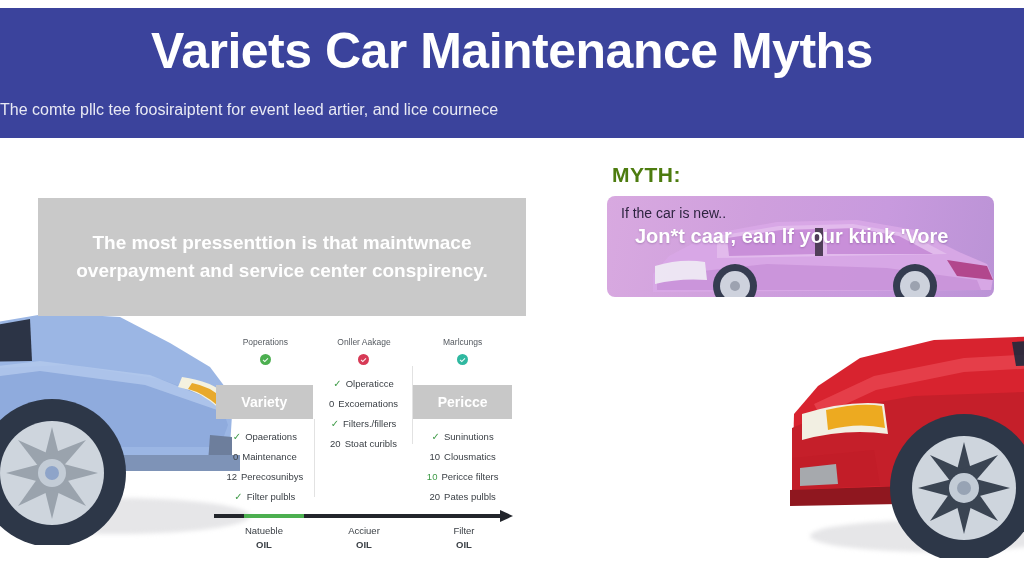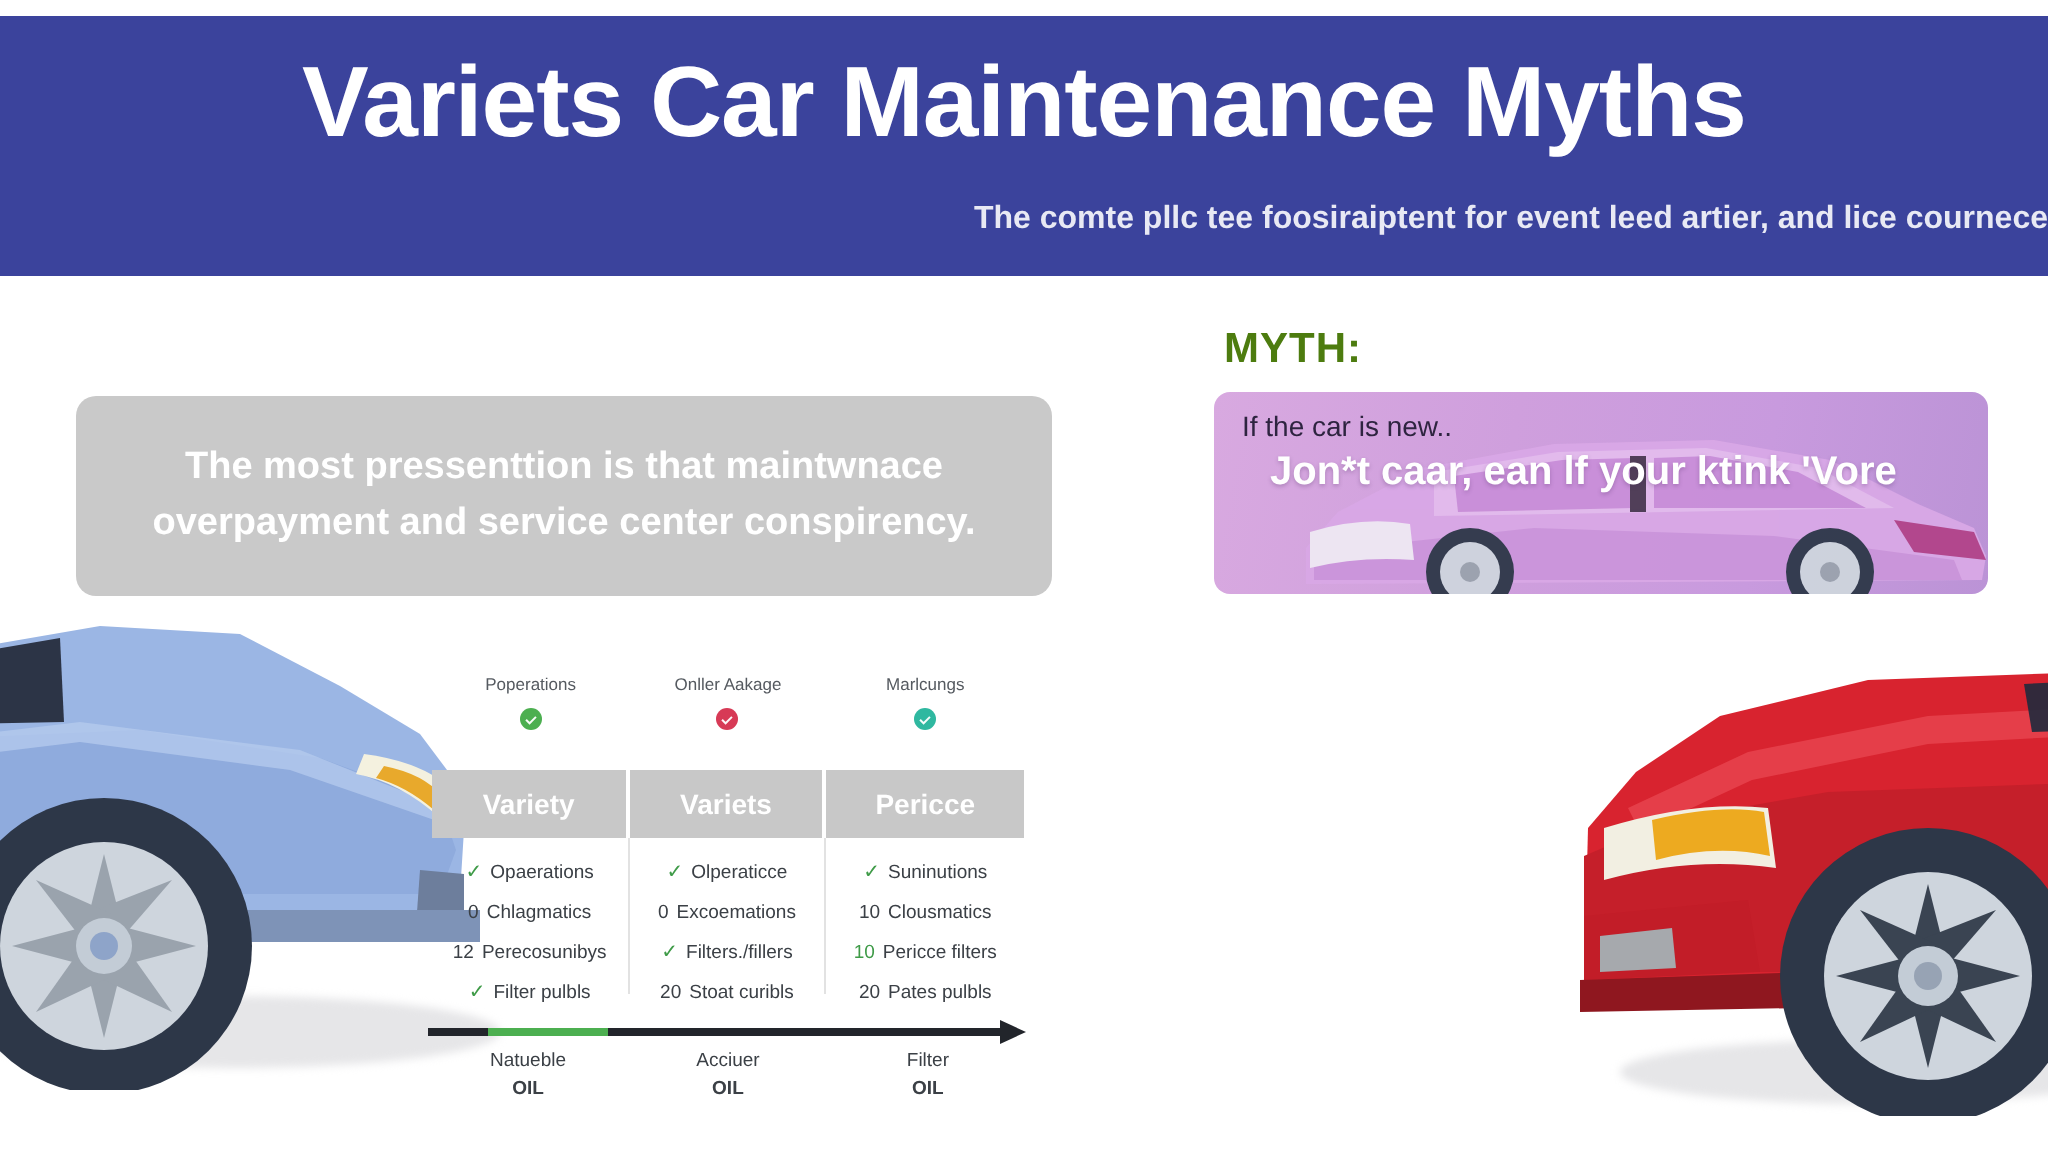--- a/index.html
+++ b/index.html
@@ -38,24 +38,24 @@
     font-weight: bold;
     letter-spacing: -0.5px;
     line-height: 1;
     white-space: nowrap;
   }
   .header-subtitle {
     position: absolute;
     left: 0;
     top: 94px;
     width: 1024px;
-    text-align: right;
+    text-align: left;
     color: #e8e9f4;
     font-size: 16px;
-    font-weight: bold;
+    font-weight: normal;
     line-height: 1;
     white-space: nowrap;
   }
 
   
   .car-left {
     position: absolute;
     left: -80px;
     top: 295px;
     width: 330px;
@@ -68,23 +68,23 @@
     width: 320px;
     height: 240px;
   }
 
   
   .statement-box {
     position: absolute;
     left: 38px;
     top: 198px;
     width: 488px;
-    height: 100px;
+    height: 118px;
     background: #c9c9c9;
-    border-radius: 10px;
+    border-radius: 0;
     box-sizing: border-box;
     display: flex;
     align-items: center;
     justify-content: center;
   }
   .statement-text {
     color: #ffffff;
     font-size: 19px;
     font-weight: bold;
     line-height: 1.45;
@@ -407,39 +407,38 @@
           <span class="badge" style="background:#4caf50;"></span>
         </div>
         <div class="col-head">Variety</div>
         <div class="col-body">
           <div class="row-item">
             <span class="row-mark">✓</span>
             <span>Opaerations</span>
           </div>
           <div class="row-item">
             <span class="row-num">0</span>
-            <span>Chlagmatics</span>
+            <span>Maintenance</span>
           </div>
           <div class="row-item">
             <span class="row-num">12</span>
             <span>Perecosunibys</span>
           </div>
           <div class="row-item">
             <span class="row-mark">✓</span>
             <span>Filter pulbls</span>
           </div>
         </div>
       </div>
 
       <div class="tbl-col">
         <div class="col-top-label">Onller Aakage</div>
         <div class="badge-row">
           <span class="badge" style="background:#d73a56;"></span>
         </div>
-        <div class="col-head">Variets</div>
         <div class="col-body">
           <div class="row-item">
             <span class="row-mark">✓</span>
             <span>Olperaticce</span>
           </div>
           <div class="row-item">
             <span class="row-num">0</span>
             <span>Excoemations</span>
           </div>
           <div class="row-item">

